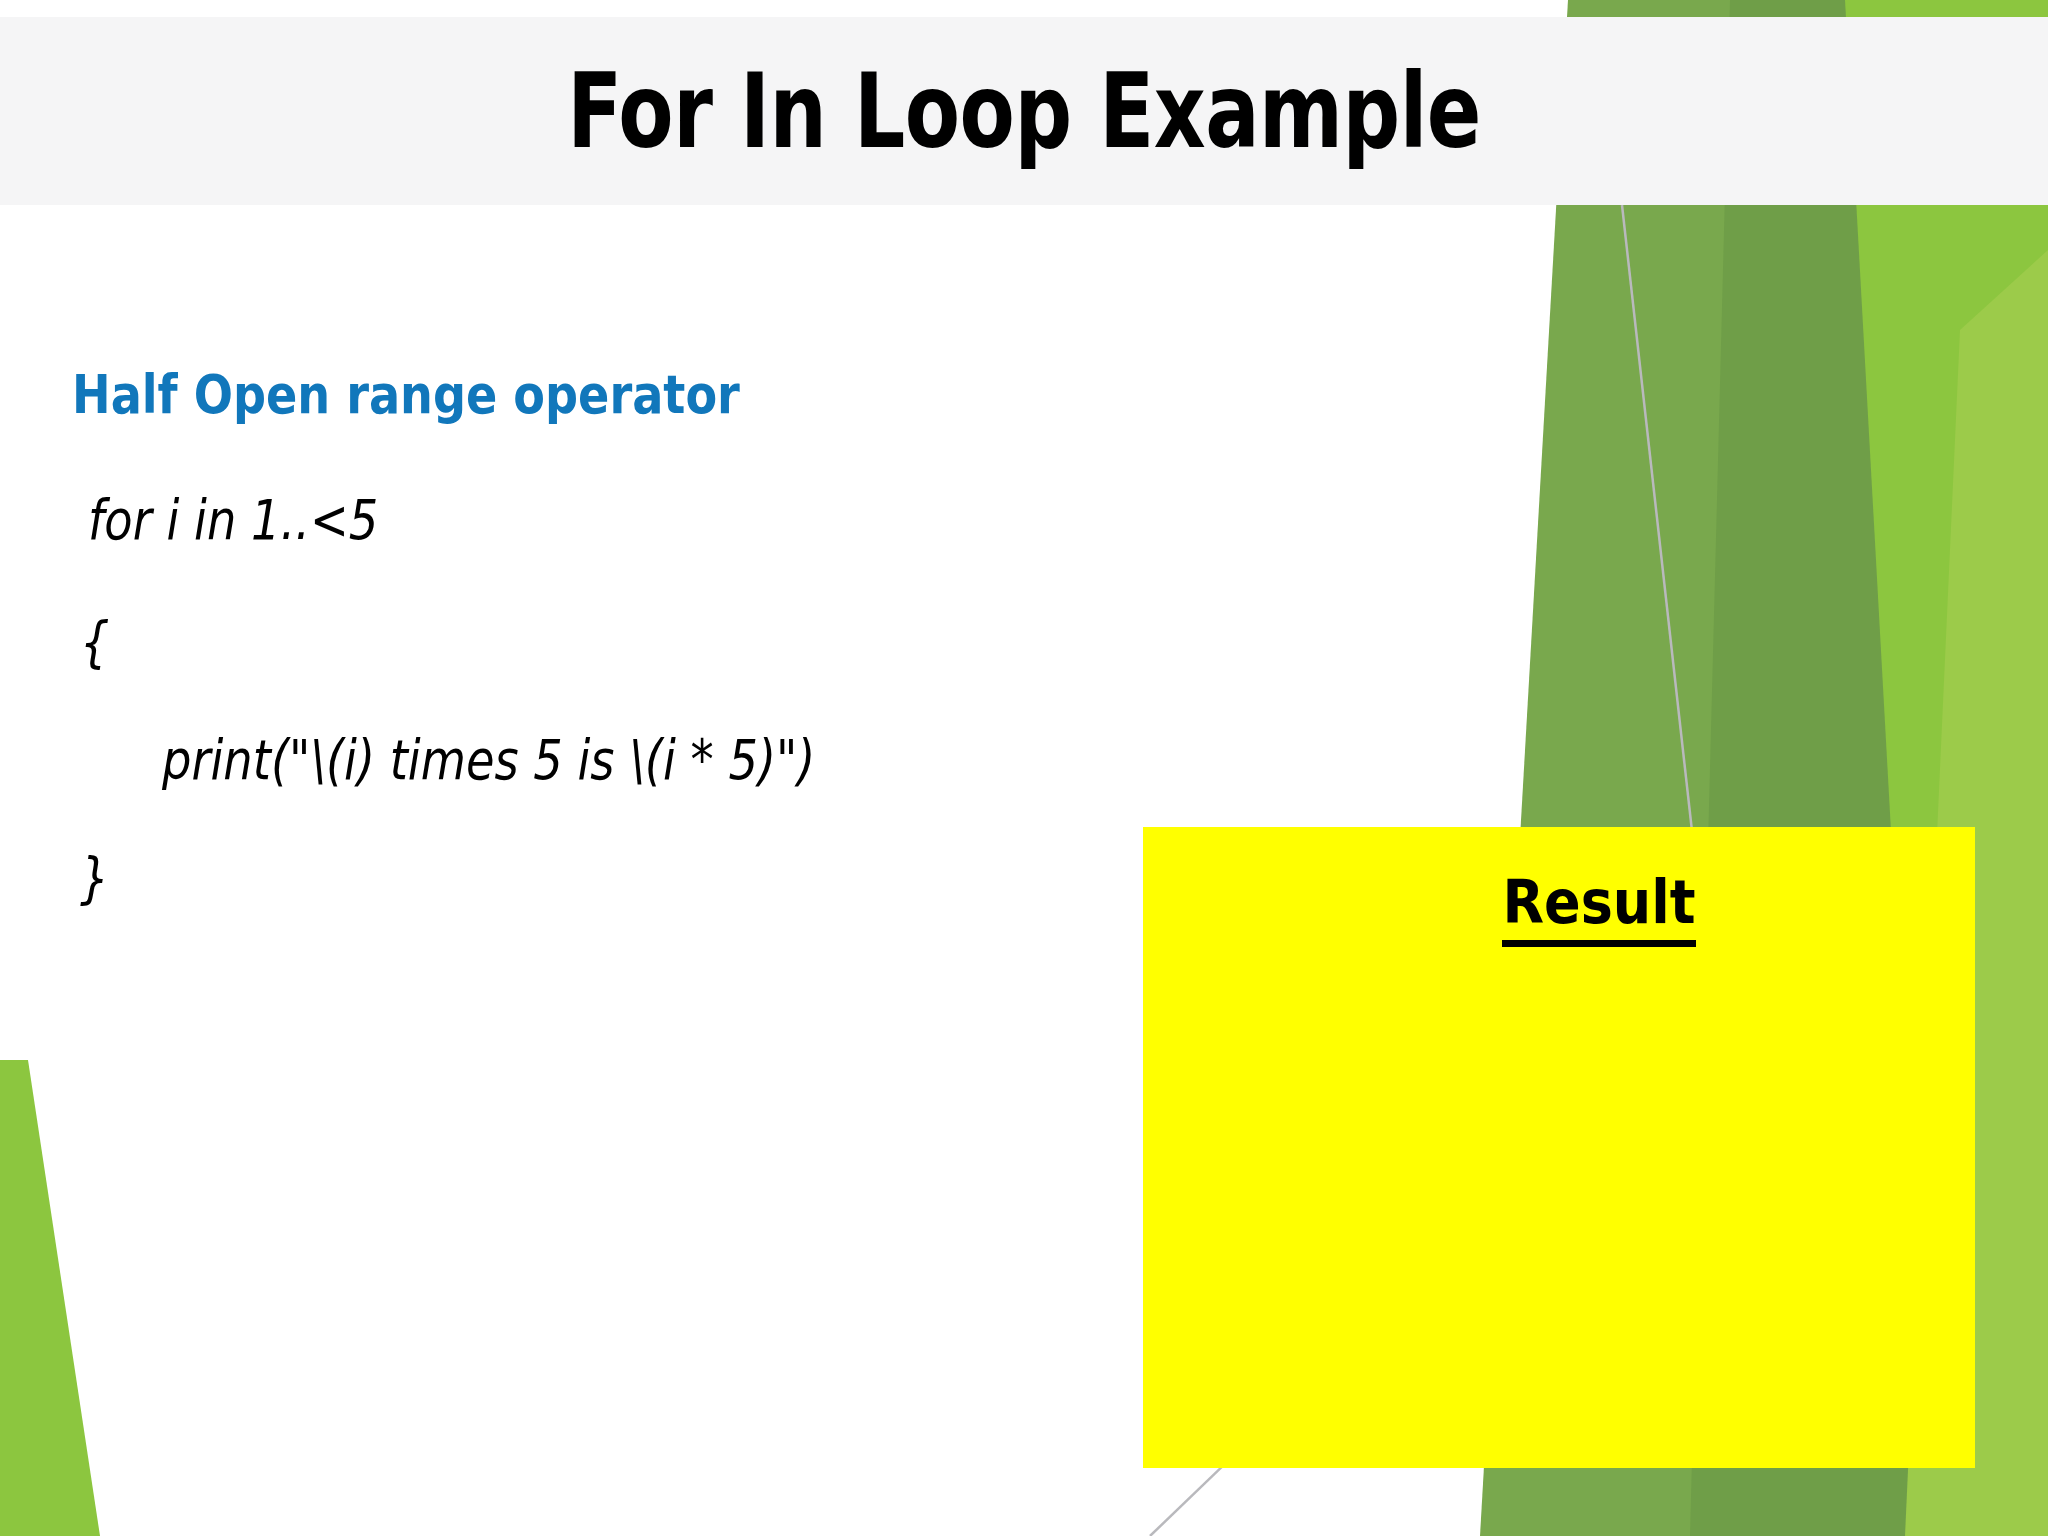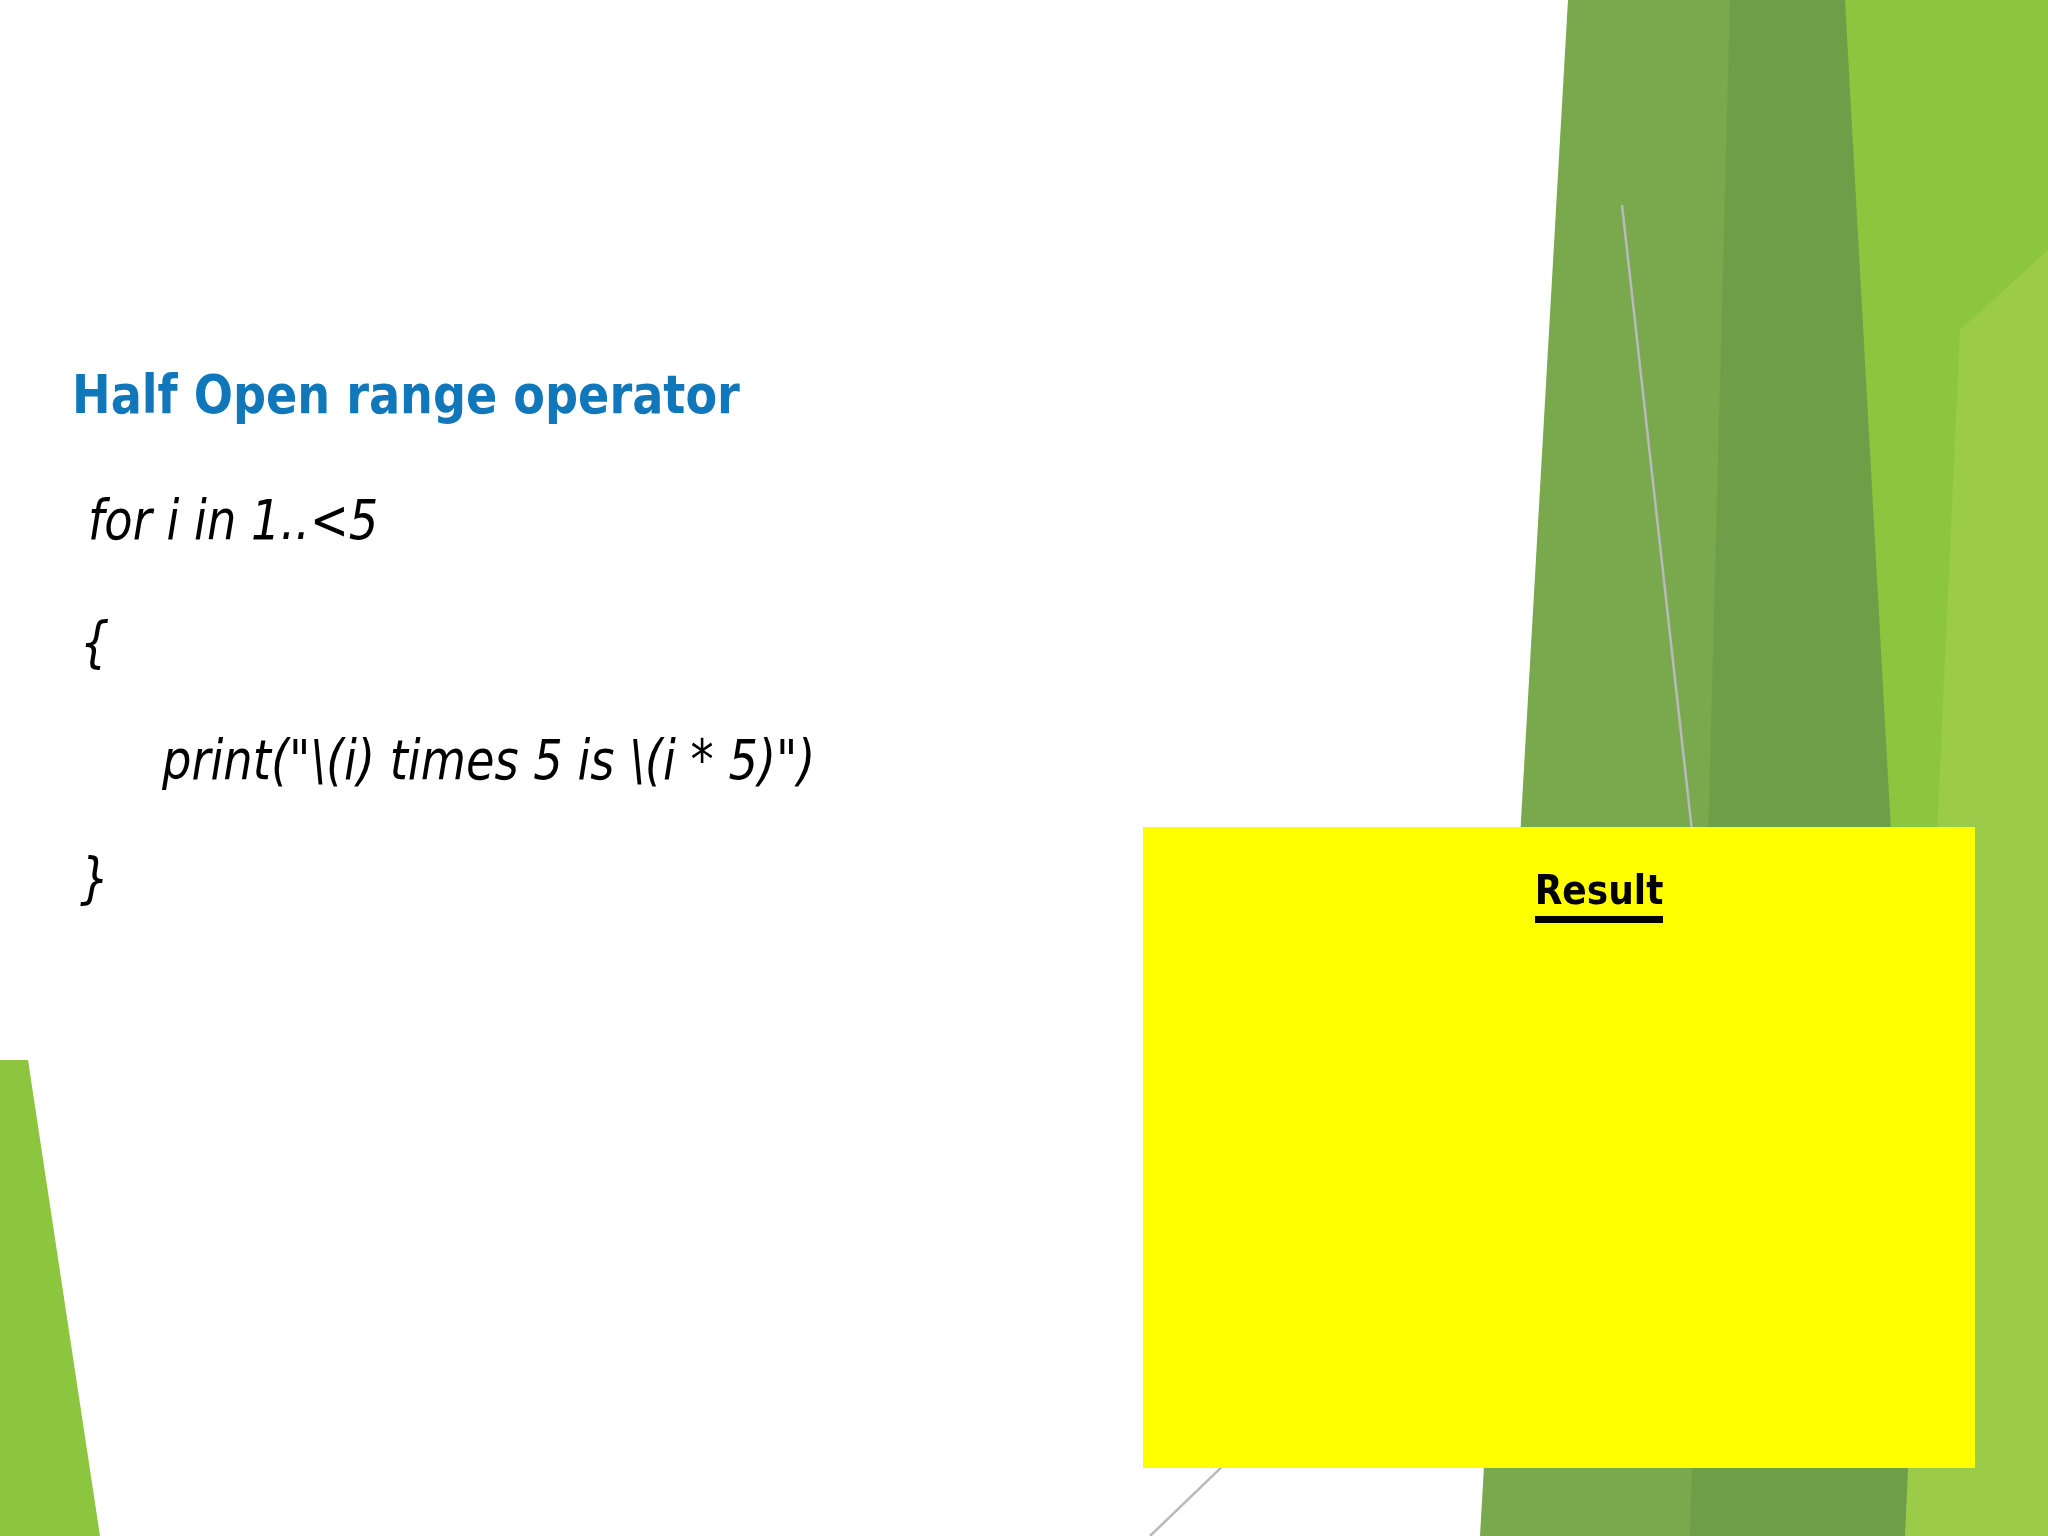--- a/index.html
+++ b/index.html
@@ -106,21 +106,21 @@
     z-index: 20;
   }
   #result-title {
     position: absolute;
     left: 0;
     top: 40px;
     width: 100%;
     text-align: center;
     font-family: "DejaVu Sans Condensed", "Liberation Sans Narrow", "Liberation Sans", sans-serif;
     font-weight: bold;
-    font-size: 40px;
+    font-size: 60px;
     color: #000000;
     padding-left: 80px;
     box-sizing: border-box;
   }
   #result-title span {
     border-bottom: 7px solid #000000;
     padding-bottom: 3px;
   }
   #result-lines {
     position: absolute;
@@ -157,20 +157,23 @@
 
     <polygon points="1960,330 2048,250 2048,1536 1905,1536" fill="#9ccb4a"></polygon>
 
     <polygon points="0,1060 28,1060 100,1536 0,1536" fill="#8cc63f"></polygon>
 
     <line x1="1622" y1="205" x2="1712" y2="1010" stroke="#b9b9bd" stroke-width="2.5"></line>
 
     <line x1="1150" y1="1536" x2="1520" y2="1180" stroke="#b9b9bd" stroke-width="2.5"></line>
   </svg>
 
+  <div id="title-banner">
+    <div id="title-text">For In Loop Example</div>
+  </div>
 
   <div id="body-area">
     <div id="subheading">Half Open range operator</div>
 
     <div class="code-line" id="code-line-1">for i in 1..&lt;5</div>
     <div class="code-line" id="code-line-2">{</div>
     <div class="code-line" id="code-line-3">print("\(i) times 5 is \(i * 5)")</div>
     <div class="code-line" id="code-line-4">}</div>
   </div>
 

